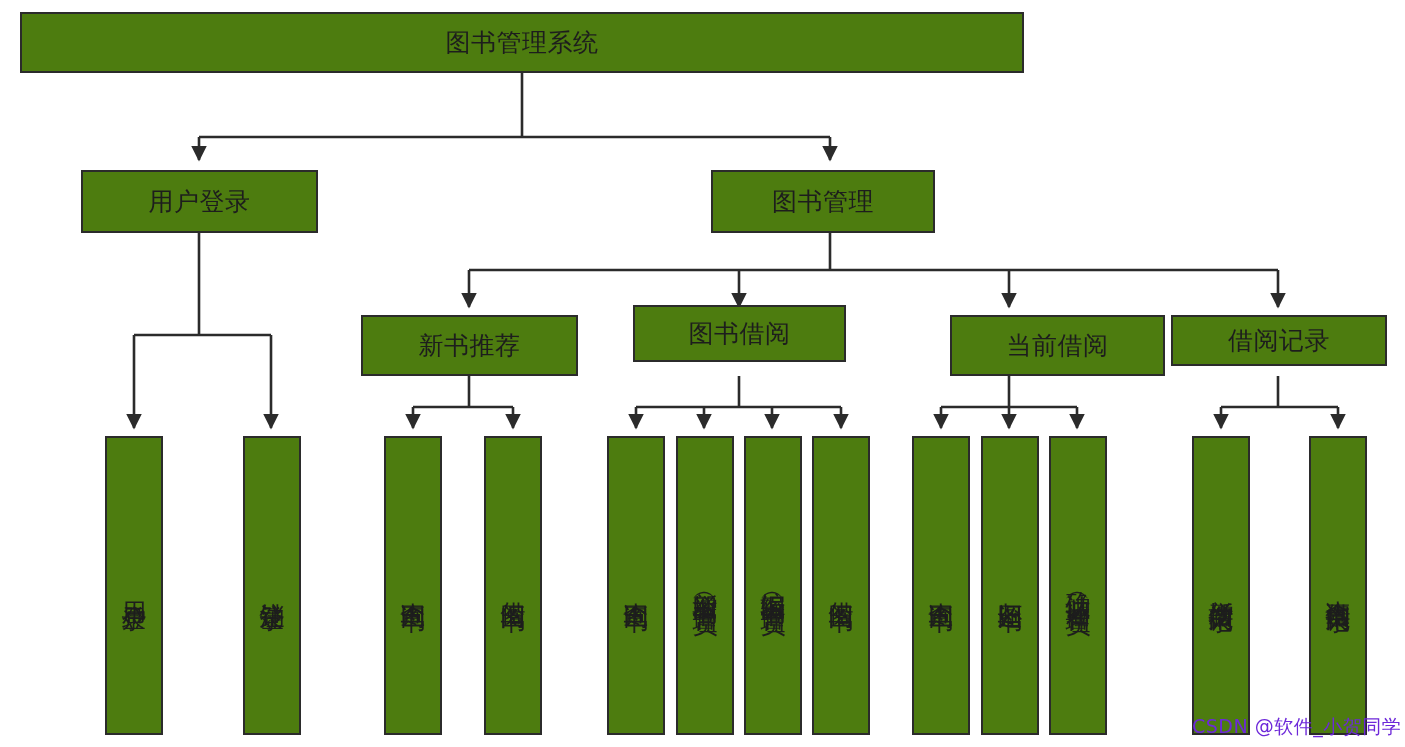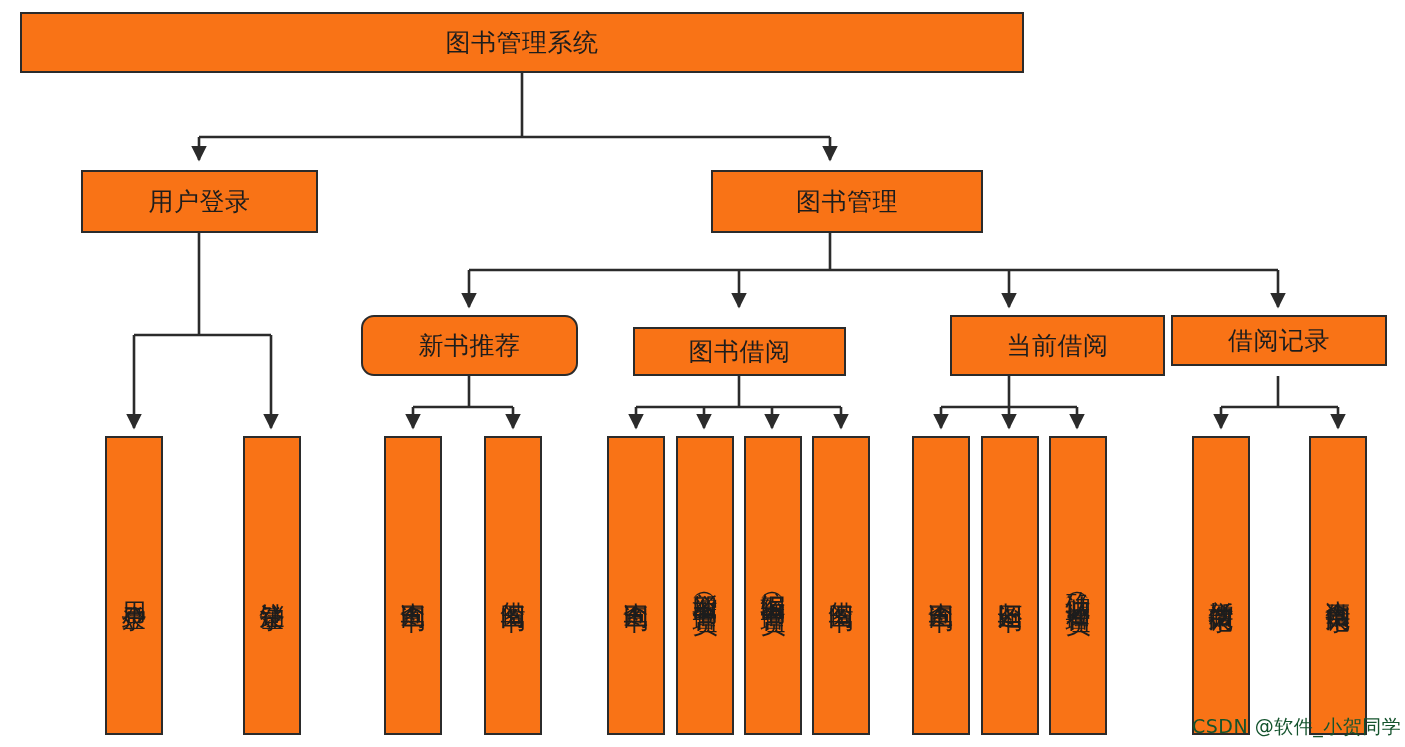--- a/index.html
+++ b/index.html
@@ -23,21 +23,21 @@
     left: 0;
     top: 0;
     width: 1405px;
     height: 747px;
     pointer-events: none;
   }
   .node {
     position: absolute;
     box-sizing: border-box;
     border: 2.5px solid #2b2b2b;
-    background: #f97316;
+    background: #4d7c0f;
     display: flex;
     align-items: center;
     justify-content: center;
     color: #1d1d1d;
     line-height: 1.0;
   }
   .node .label {
     display: block;
     text-align: center;
     white-space: pre;
@@ -62,21 +62,21 @@
     line-height: 1.08;
     letter-spacing: 2px;
     height: auto;
   }
   .node.vert.tall .label {
     letter-spacing: 3px;
   }
   .watermark {
     position: absolute;
     font-size: 19px;
-    color: #14532d;
+    color: #6d28d9;
     white-space: nowrap;
     letter-spacing: 0.5px;
     font-family: "DejaVu Sans", "Liberation Sans", sans-serif;
   }
 </style>
 </head>
 <body>
 
 <div id="canvas">
 
@@ -130,28 +130,28 @@
     </g>
   </svg>
 
   <div class="node horiz root" style="left:20px; top:12px; width:1004px; height:61px;">
     <span class="label">图书管理系统</span>
   </div>
 
   <div class="node horiz" style="left:81px; top:170px; width:237px; height:63px;">
     <span class="label">用户登录</span>
   </div>
-  <div class="node horiz" style="left:711px; top:170px; width:272px; height:63px;align-items:center;">
+  <div class="node horiz" style="left:711px; top:170px; width:224px; height:63px;align-items:center;">
     <span class="label">图书管理</span>
   </div>
 
-  <div class="node horiz" style="left:361px; top:315px; width:217px; height:61px;border-radius:13px;">
+  <div class="node horiz" style="left:361px; top:315px; width:217px; height:61px;">
     <span class="label">新书推荐</span>
   </div>
-  <div class="node horiz" style="left:633px; top:327px; width:213px; height:49px;">
+  <div class="node horiz" style="left:633px; top:305px; width:213px; height:57px;">
     <span class="label">图书借阅</span>
   </div>
   <div class="node horiz" style="left:902px; top:315px; width:215px; height:61px;margin-left:48px;">
     <span class="label">当前借阅</span>
   </div>
   <div class="node horiz" style="left:1171px; top:315px; width:216px; height:51px;">
     <span class="label">借阅记录</span>
   </div>
 
   <div class="node vert" style="left:105px; top:436px; width:58px; height:299px;">

